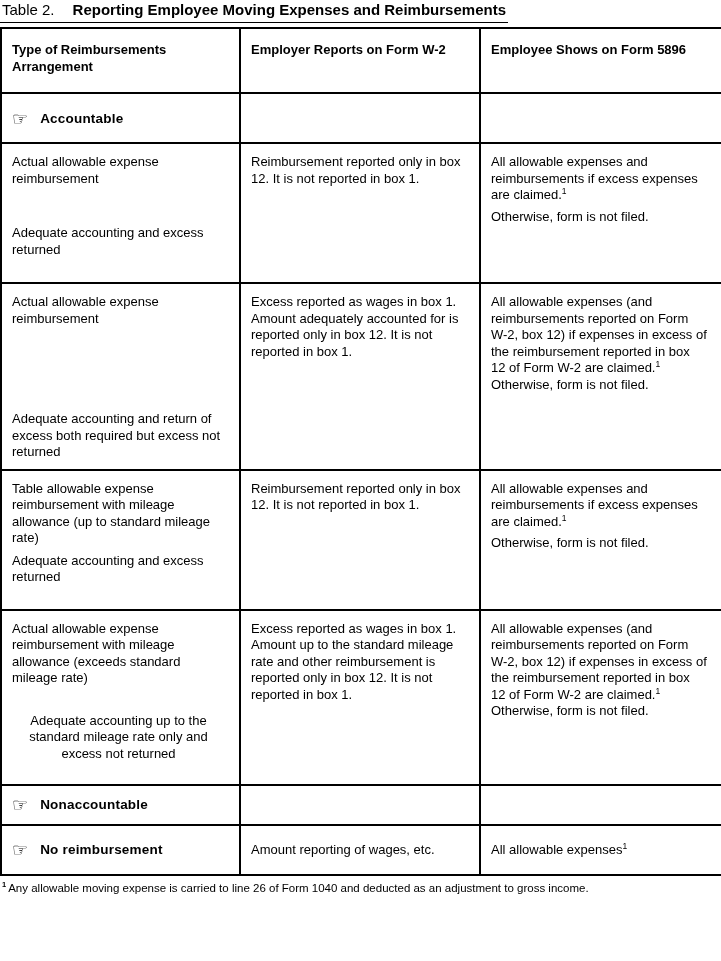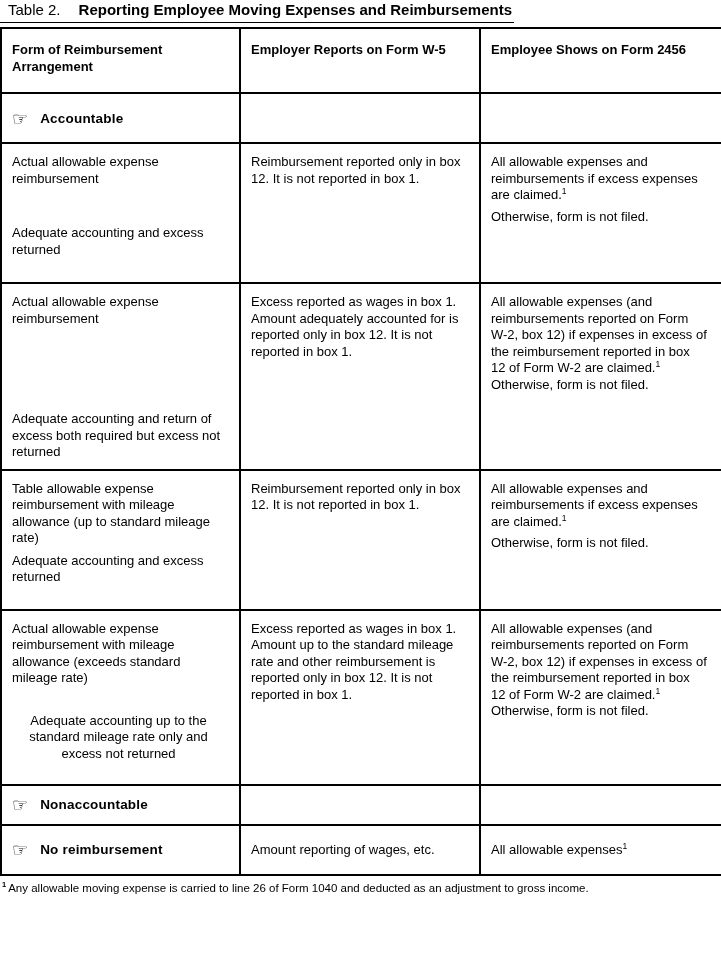--- a/index.html
+++ b/index.html
@@ -13,21 +13,21 @@
     width: 721px;
     height: 961px;
     box-sizing: border-box;
     background: #ffffff;
     position: relative;
   }
   
   .title-wrap {
     display: inline-block;
     border-bottom: 1px solid #000;
-    padding: 1px 2px 3px 8px;
+    padding: 1px 2px 3px 2px;
     margin: 0;
     white-space: nowrap;
   }
   .title-prefix {
     font-size: 15px;
     font-weight: normal;
     margin-right: 18px;
   }
   .title-text {
     font-size: 15px;
@@ -114,23 +114,23 @@
   </div>
 
   <table class="main">
     <colgroup>
       <col class="c1">
         <col class="c2">
         <col class="c3">
     </colgroup>
     <thead>
       <tr class="header-row">
-        <th>Form of Reimbursement Arrangement</th>
-        <th>Employer Reports on Form W-5</th>
-        <th>Employee Shows on Form 2456</th>
+        <th>Type of Reimbursements Arrangement</th>
+        <th>Employer Reports on Form W-2</th>
+        <th>Employee Shows on Form 5896</th>
       </tr>
     </thead>
     <tbody id="table-body">
 
     <tr class="r0 section-row">
           <td class="section-cell"><span class="hand-icon">☞</span><span class="section-label">Accountable</span></td>
           <td style="vertical-align: middle;"></td>
           <td style="vertical-align: middle;"></td>
         </tr>
         <tr class="r1 data-row">

